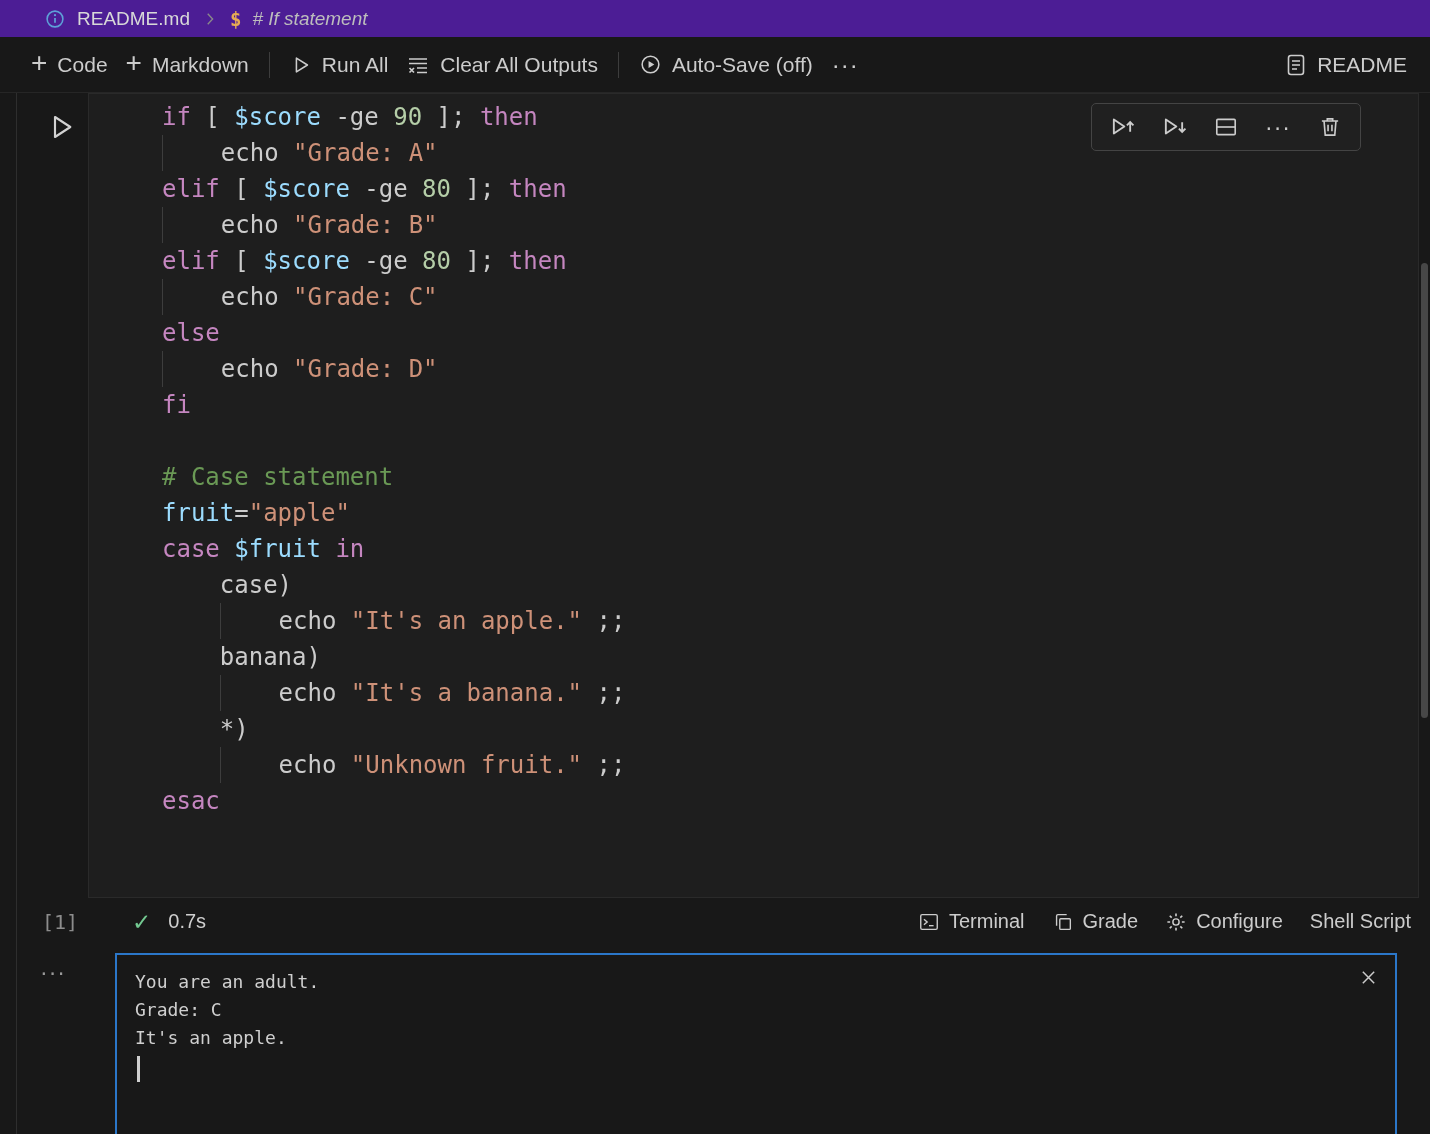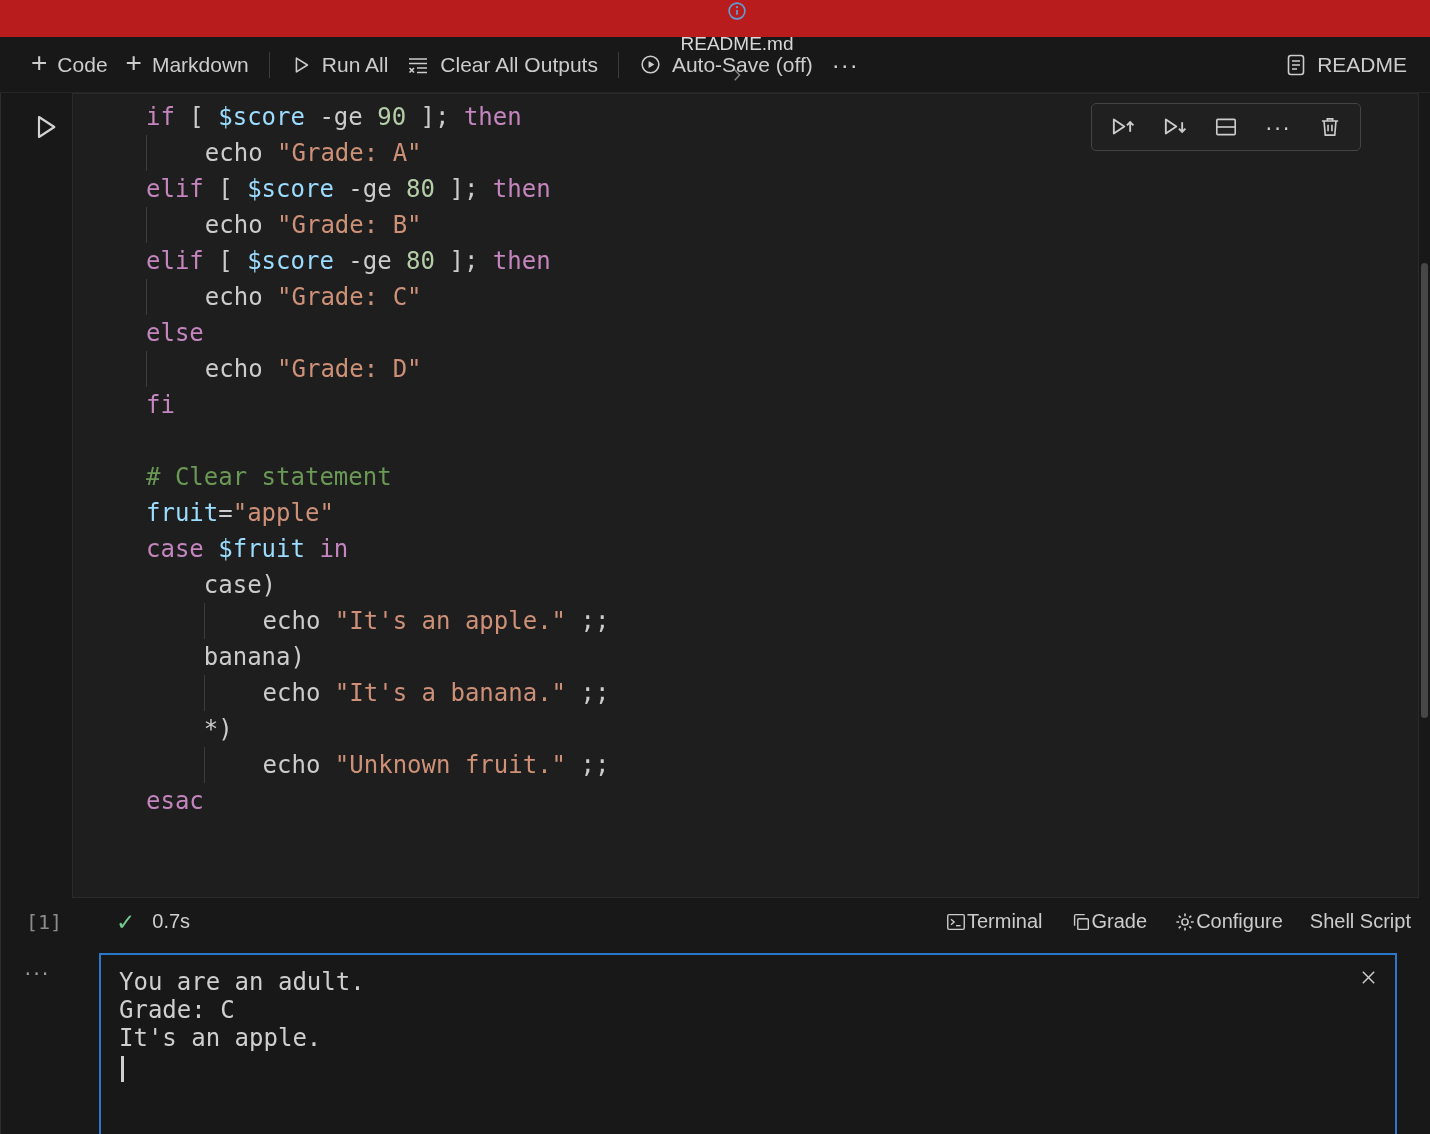--- a/index.html
+++ b/index.html
@@ -2,36 +2,36 @@
 <html><head>
 <meta charset="utf-8">
 <style>
   * { margin:0; padding:0; box-sizing:border-box; }
   html,body { width:1430px; height:1134px; overflow:hidden; background:#181818; }
   body { font-family:"Liberation Sans",sans-serif; color:#cccccc; position:relative; }
   button { background:none; border:none; color:inherit; font:inherit; cursor:pointer; }
   svg { display:block; }
 
   
-  .breadcrumb-bar { height:37px; background:#b91c1c; display:flex; align-items:center; gap:11px; padding-left:44px; font-size:19px; color:#c5c5c5;flex-direction:column; }
+  .breadcrumb-bar { height:37px; background:#4c1d95; display:flex; align-items:center; gap:11px; padding-left:44px; font-size:19px; color:#c5c5c5; }
   .bc-file { color:#d8d8d8; }
   .bc-symbol { color:#e8ab53; font-family:"DejaVu Sans Mono",monospace; font-size:19px; font-weight:600; }
   .bc-section { color:#bdbdbd;font-style:italic; }
 
   
   .nb-toolbar { height:56px; display:flex; align-items:center; padding:0 14px 0 22px; font-size:21px; color:#cccccc; background:#181818; border-bottom:1px solid #262626; }
   .tb-btn { display:flex; align-items:center; gap:10px; padding:6px 9px; white-space:nowrap; }
   .plus { font-size:28px; font-weight:300; line-height:20px; margin-top:-3px; }
   .tb-sep { width:1px; height:26px; background:#3d3d3d; margin:0 11px; }
   .tb-spacer { flex:1; }
   .tb-more { font-size:24px; letter-spacing:1px; padding:4px 10px; color:#cfcfcf; }
 
   
   .notebook { position:absolute; top:93px; left:0; right:0; bottom:0; }
-  .cell { position:relative; border-left:1px solid #2e2e2e; height:100%; padding-left:71px; }
+  .cell { position:relative; margin-left:16px; border-left:1px solid #2e2e2e; height:100%; padding-left:71px; }
   .run-cell-btn { position:absolute; left:28px; top:18px; }
 
   .editor { position:relative; height:805px; background:#1e1e1e; border:1px solid #2a2a2a; margin-right:11px; padding:5px 0 0 73px; overflow:hidden; }
   .code-line { font-family:"DejaVu Sans Mono",monospace; font-size:24px; line-height:36px; height:36px; white-space:pre; color:#cccccc; }
   .tk-kw  { color:#C586C0; }
   .tk-var { color:#9CDCFE; }
   .tk-num { color:#B5CEA8; }
   .tk-str { color:#CE9178; }
   .tk-cmt { color:#6A9955; }
   .tk-pl  { color:#cccccc; }
@@ -39,27 +39,27 @@
 
   .cell-toolbar { position:absolute; top:9px; right:57px; height:48px; display:flex; align-items:center; background:#202020; border:1px solid #444444; border-radius:5px; padding:0 4px; z-index:5; }
   .ct-btn { width:52px; height:40px; display:flex; align-items:center; justify-content:center; color:#cccccc; }
   .ct-more { font-size:23px; letter-spacing:1px; }
 
   
   .exec-row { height:47px; display:flex; align-items:center; margin-right:11px; position:relative; padding-left:44px; font-size:20px; color:#cfcfcf; }
   .exec-count { position:absolute; left:-46px; top:50%; transform:translateY(-50%); font-family:"DejaVu Sans Mono",monospace; font-size:20px; color:#8c8c8c; }
   .check { color:#73C991; font-size:23px; margin-right:17px; font-family:"DejaVu Sans",sans-serif; }
   .status-right { margin-left:auto; display:flex; align-items:center; gap:27px; padding-right:8px; }
-  .status-item { display:flex; align-items:flex-end; font-size:20px; color:#cccccc; white-space:nowrap; }
+  .status-item { display:flex; align-items:flex-end; gap:9px; font-size:20px; color:#cccccc; white-space:nowrap; }
 
   
   .output-row { position:relative; margin-right:33px; margin-top:8px; }
   .out-dots { position:absolute; left:-48px; top:6px; font-size:23px; color:#9a9a9a; letter-spacing:1px; }
   .output-box { margin-left:27px; border:2px solid #2b77c9; background:#181818; min-height:195px; padding:13px 18px; position:relative; }
-  .out-line { font-family:"DejaVu Sans Mono",monospace; font-size:24px; line-height:28px; white-space:pre; color:#cfcfcf; }
+  .out-line { font-family:"DejaVu Sans Mono",monospace; font-size:18px; line-height:28px; white-space:pre; color:#cfcfcf; }
   .term-cursor { width:2.5px; height:26px; background:#cfcfcf; margin-top:4px; margin-left:2px; }
   .out-close { position:absolute; top:12px; right:16px; }
 
   .scrollbar-thumb { position:absolute; top:263px; right:2px; width:7px; height:455px; background:#474747; border-radius:4px; }
 </style>
 </head>
 <body>
 
 <div class="breadcrumb-bar">
   <span>
@@ -143,21 +143,21 @@
           <div class="code-line"><span class="tk-kw">if</span><span class="tk-pl"> [ </span><span class="tk-var">$score</span><span class="tk-pl"> -ge </span><span class="tk-num">90</span><span class="tk-pl"> ]; </span><span class="tk-kw">then</span></div>
           <div class="code-line"><span class="tk-gd"></span><span class="tk-pl">    echo </span><span class="tk-str">"Grade: A"</span></div>
           <div class="code-line"><span class="tk-kw">elif</span><span class="tk-pl"> [ </span><span class="tk-var">$score</span><span class="tk-pl"> -ge </span><span class="tk-num">80</span><span class="tk-pl"> ]; </span><span class="tk-kw">then</span></div>
           <div class="code-line"><span class="tk-gd"></span><span class="tk-pl">    echo </span><span class="tk-str">"Grade: B"</span></div>
           <div class="code-line"><span class="tk-kw">elif</span><span class="tk-pl"> [ </span><span class="tk-var">$score</span><span class="tk-pl"> -ge </span><span class="tk-num">80</span><span class="tk-pl"> ]; </span><span class="tk-kw">then</span></div>
           <div class="code-line"><span class="tk-gd"></span><span class="tk-pl">    echo </span><span class="tk-str">"Grade: C"</span></div>
           <div class="code-line"><span class="tk-kw">else</span></div>
           <div class="code-line"><span class="tk-gd"></span><span class="tk-pl">    echo </span><span class="tk-str">"Grade: D"</span></div>
           <div class="code-line"><span class="tk-kw">fi</span></div>
           <div class="code-line"></div>
-          <div class="code-line"><span class="tk-cmt"># Clear statement</span></div>
+          <div class="code-line"><span class="tk-cmt"># Case statement</span></div>
           <div class="code-line"><span class="tk-var">fruit</span><span class="tk-pl">=</span><span class="tk-str">"apple"</span></div>
           <div class="code-line"><span class="tk-kw">case</span><span class="tk-pl"> </span><span class="tk-var">$fruit</span><span class="tk-pl"> </span><span class="tk-kw">in</span></div>
           <div class="code-line"><span class="tk-pl">    case)</span></div>
           <div class="code-line"><span class="tk-pl">    </span><span class="tk-gd"></span><span class="tk-pl">    echo </span><span class="tk-str">"It's an apple."</span><span class="tk-pl"> ;;</span></div>
           <div class="code-line"><span class="tk-pl">    banana)</span></div>
           <div class="code-line"><span class="tk-pl">    </span><span class="tk-gd"></span><span class="tk-pl">    echo </span><span class="tk-str">"It's a banana."</span><span class="tk-pl"> ;;</span></div>
           <div class="code-line"><span class="tk-pl">    *)</span></div>
           <div class="code-line"><span class="tk-pl">    </span><span class="tk-gd"></span><span class="tk-pl">    echo </span><span class="tk-str">"Unknown fruit."</span><span class="tk-pl"> ;;</span></div>
           <div class="code-line"><span class="tk-kw">esac</span></div>
         </div>

